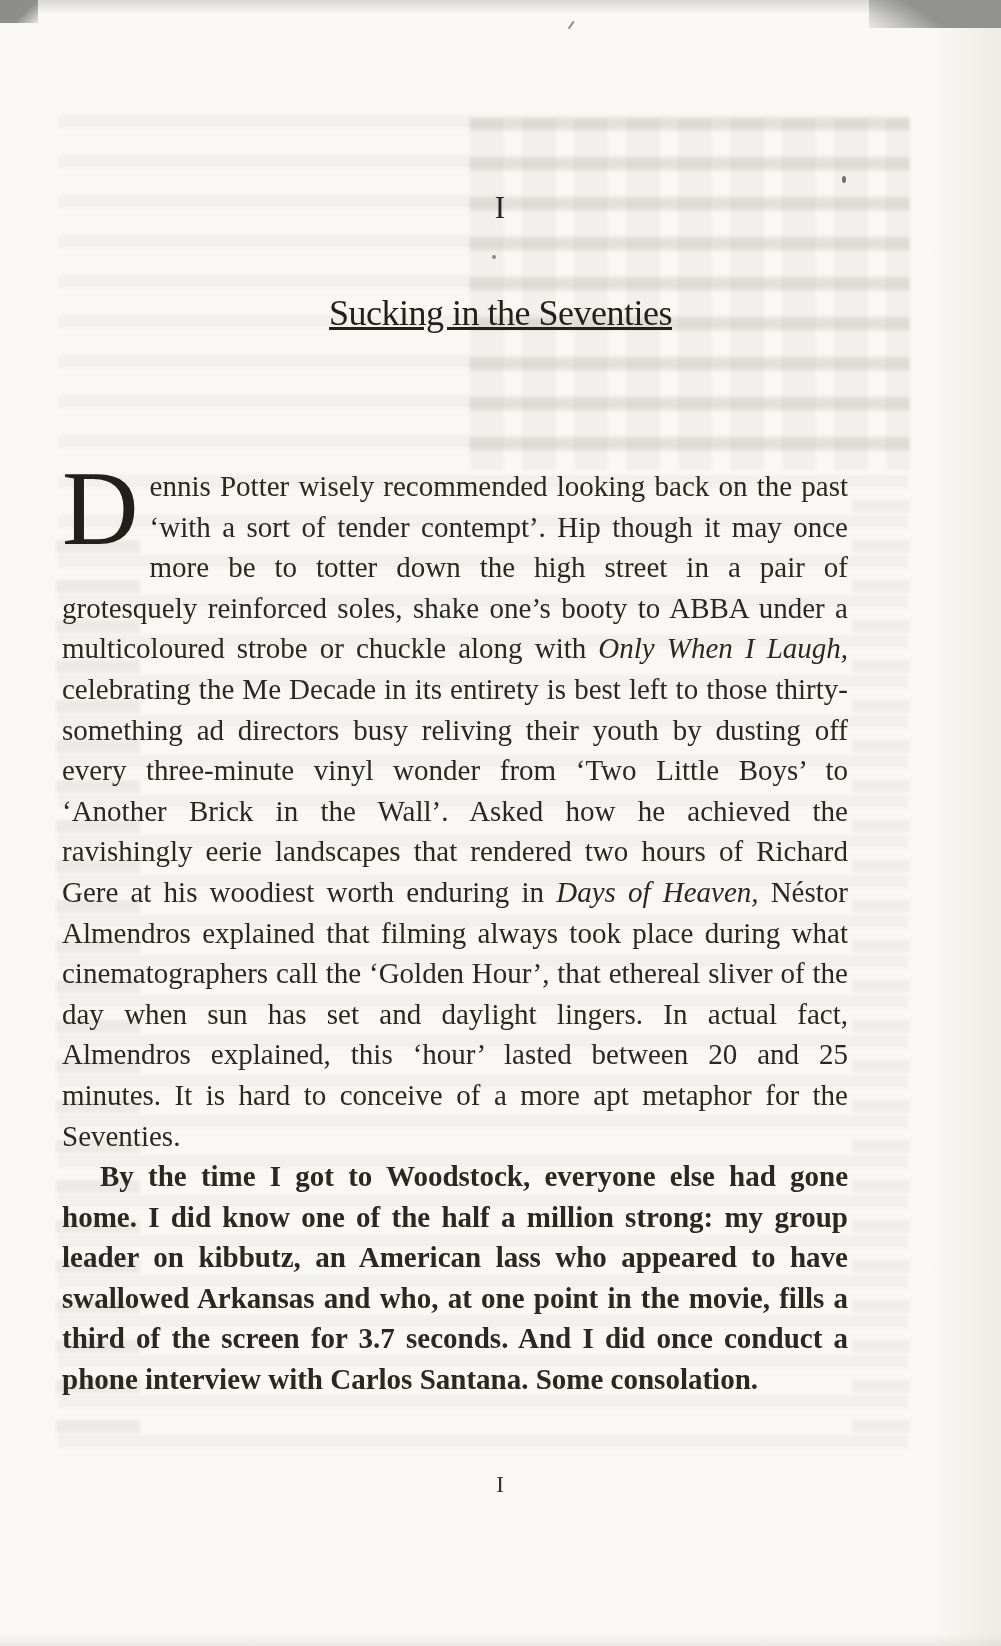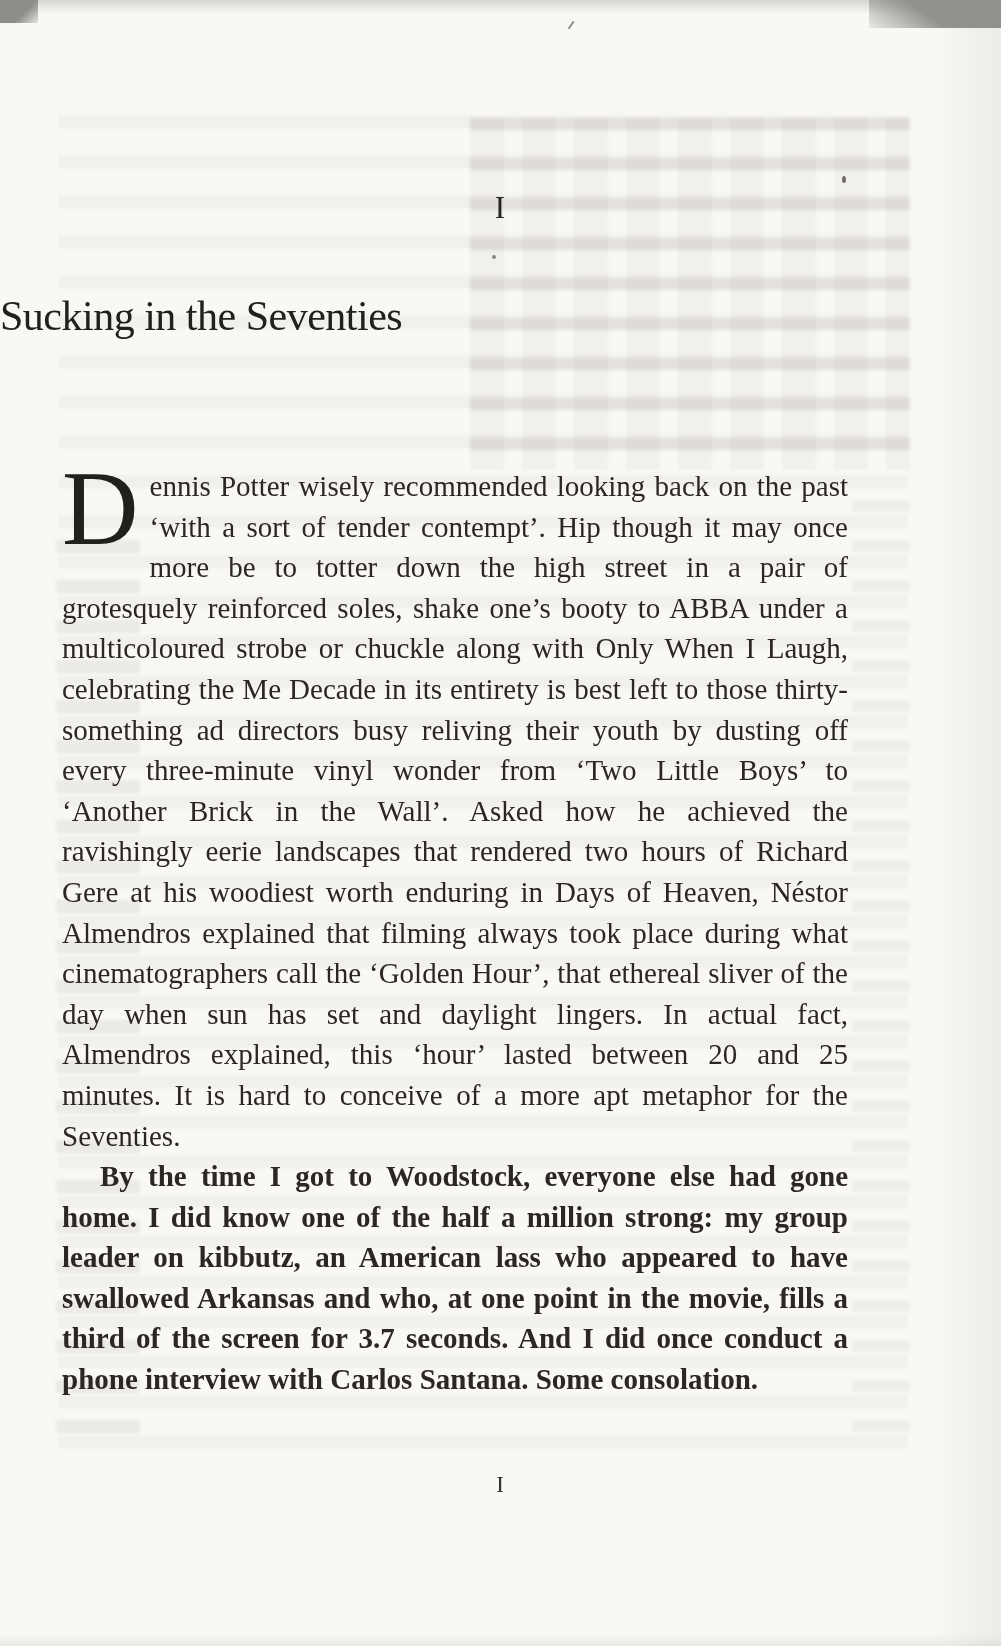--- a/index.html
+++ b/index.html
@@ -96,23 +96,25 @@
     position: absolute;
     top: 190px; left: 0; width: 100%;
     text-align: center;
     font-size: 31px;
     letter-spacing: 1px;
     color: #262420;
   }
   .chapter-title {
     position: absolute;
     top: 292px; left: 0; width: 100%;
-    font-size: 42px;
+    text-align: center;
+    font-size: 36px;
     letter-spacing: -0.5px;
     color: #22201b;
+    text-decoration: underline;
   }
   .body-text {
     position: absolute;
     top: 466px; left: 0; width: 100%;
     font-size: 29px;
     line-height: 40.6px;
     text-align: justify;
     color: #2b2823;
   }
   .body-par {
@@ -123,20 +125,21 @@
     font-weight: bold;
   }
   .drop-cap {
     float: left;
     font-size: 106px;
     line-height: 80px;
     margin: 3px 11px 0 0;
     color: #22201b;
   }
   .italic {
+    font-style: italic;
   }
   .page-number {
     position: absolute;
     top: 1472px; left: 0; width: 100%;
     text-align: center;
     font-size: 23px;
     letter-spacing: 1px;
     color: #33312c;
   }
 </style>

